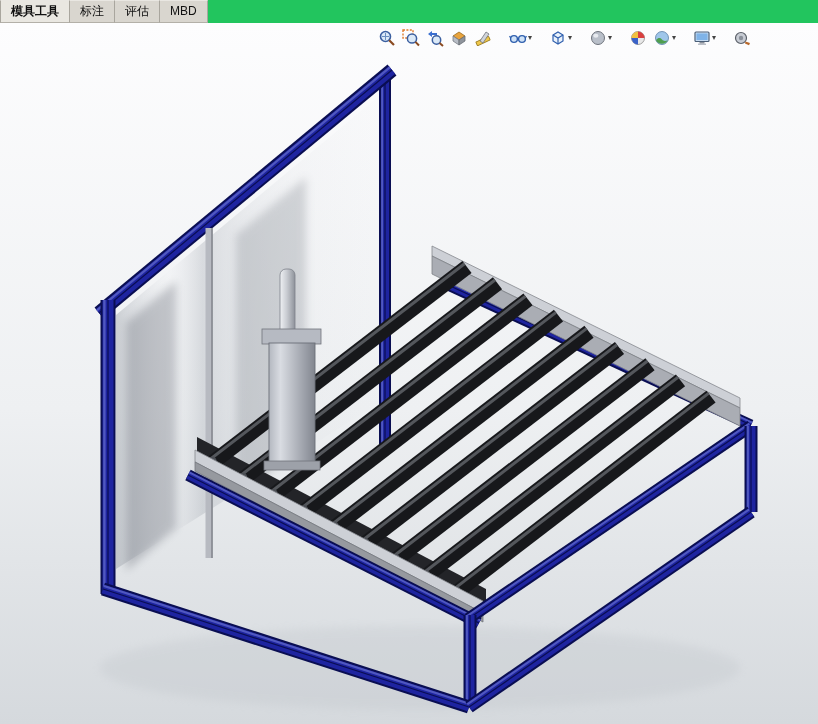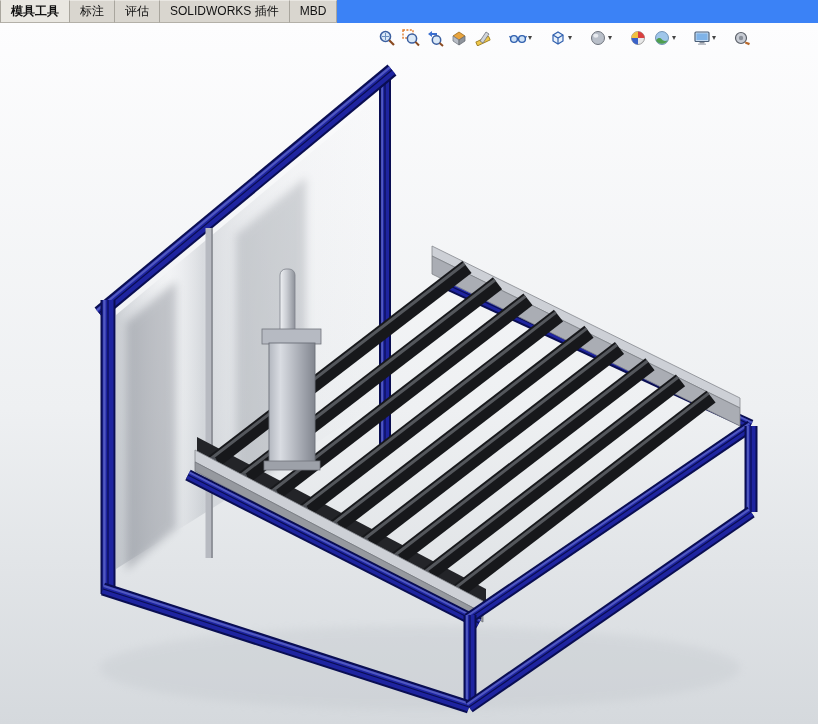--- a/index.html
+++ b/index.html
@@ -2,21 +2,21 @@
 <html><head>
 <meta charset="utf-8">
 <style>
   html,body{margin:0;padding:0;}
   body{
     width:818px;height:724px;overflow:hidden;background:#ffffff;
     font-family:"Liberation Sans",sans-serif;
     position:relative;
   }
   
-  .tabbar{display:flex;height:23px;background:#3b82f6;align-items:flex-end;}
+  .tabbar{display:flex;height:23px;background:#22c55e;align-items:flex-end;}
   .tab{
     box-sizing:border-box;height:23px;line-height:21px;padding:0 10px;
     font-size:12px;color:#111;background:#d9d6cf;
     border-right:1px solid #a9a69e;border-top:1px solid #e9e7e2;
     border-bottom:1px solid #b3b0a8;white-space:nowrap;cursor:default;
   }
   .tab:first-child{border-left:1px solid #a9a69e;}
   .tab.active{background:#e9e7e1;font-weight:bold;}
   .tabbar-rest{flex:1;}
   
@@ -36,21 +36,20 @@
   .dd{font-size:8px;color:#444;margin-left:1px;line-height:8px;}
   .tsep{width:9px;height:1px;display:inline-block;}
 </style>
 </head>
 <body>
 
 <div class="tabbar">
   <div class="tab active">模具工具</div>
   <div class="tab">标注</div>
   <div class="tab">评估</div>
-  <div class="tab">SOLIDWORKS 插件</div>
   <div class="tab">MBD</div>
   <div class="tabbar-rest"></div>
 </div>
 
 <div class="viewport">
   <svg id="model-svg" width="818" height="701" viewBox="0 0 818 701">
     <defs>
       <linearGradient id="bgGrad" x1="0" y1="0" x2="0" y2="1">
         <stop offset="0" stop-color="#fdfdfe"></stop>
         <stop offset="0.55" stop-color="#eef0f2"></stop>

